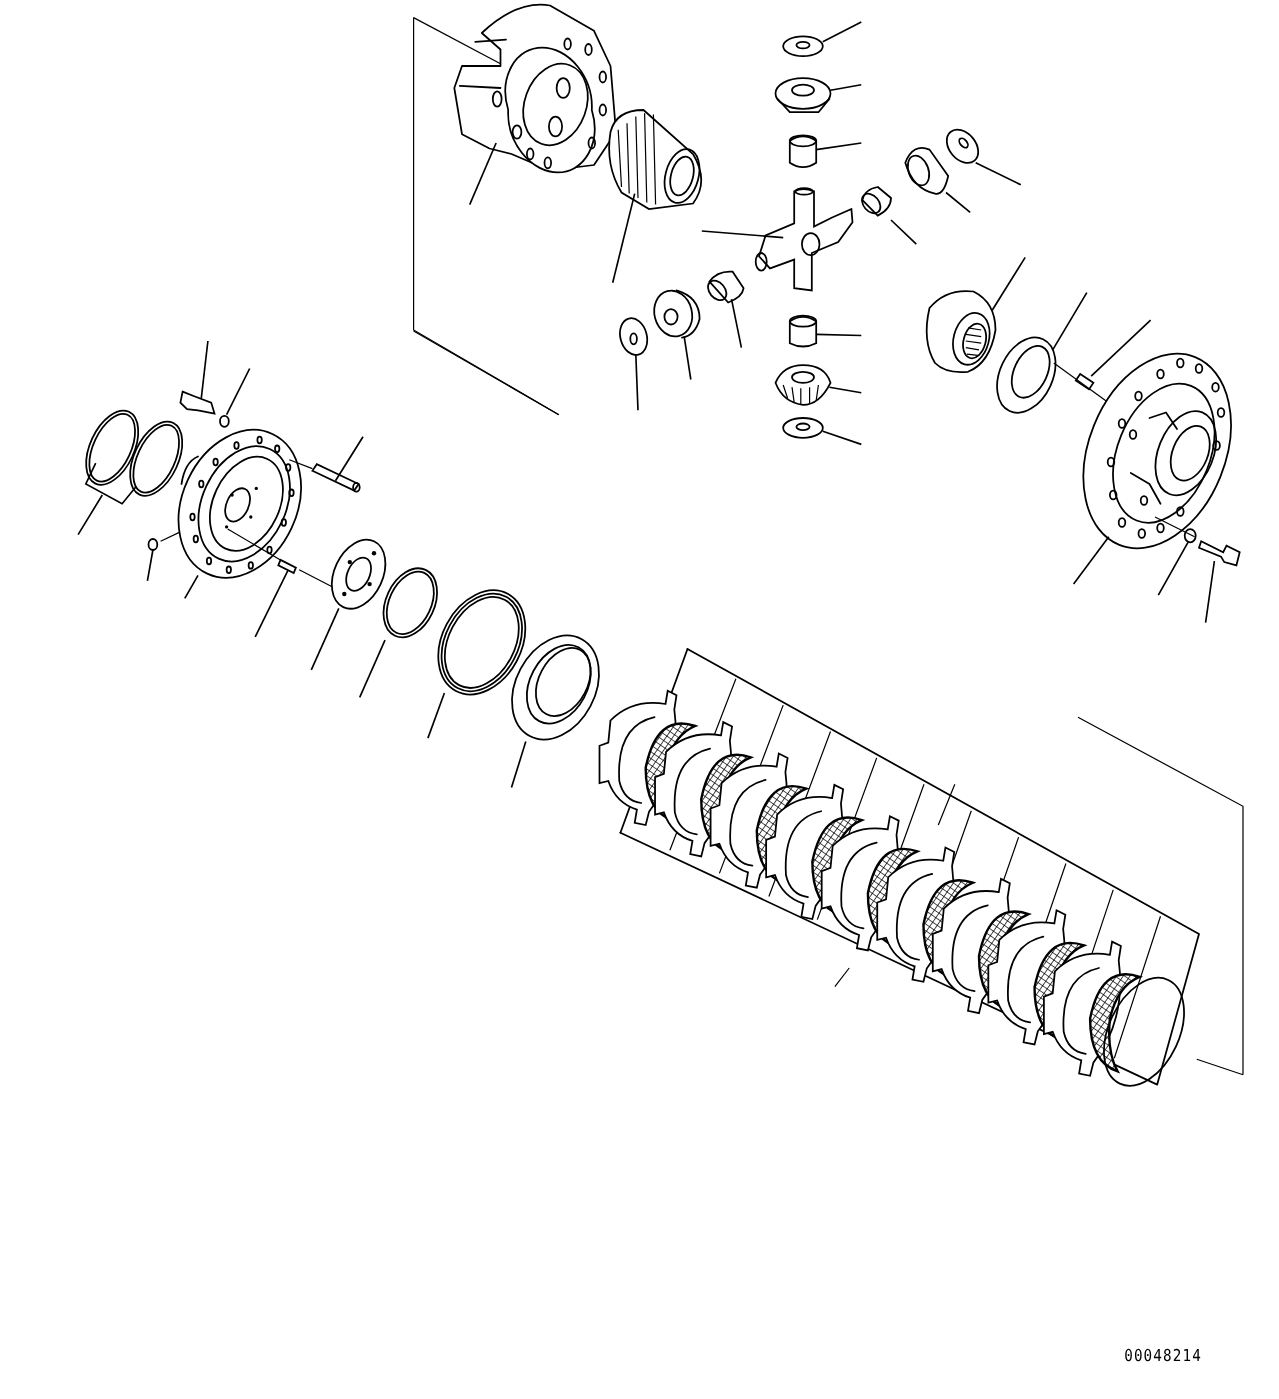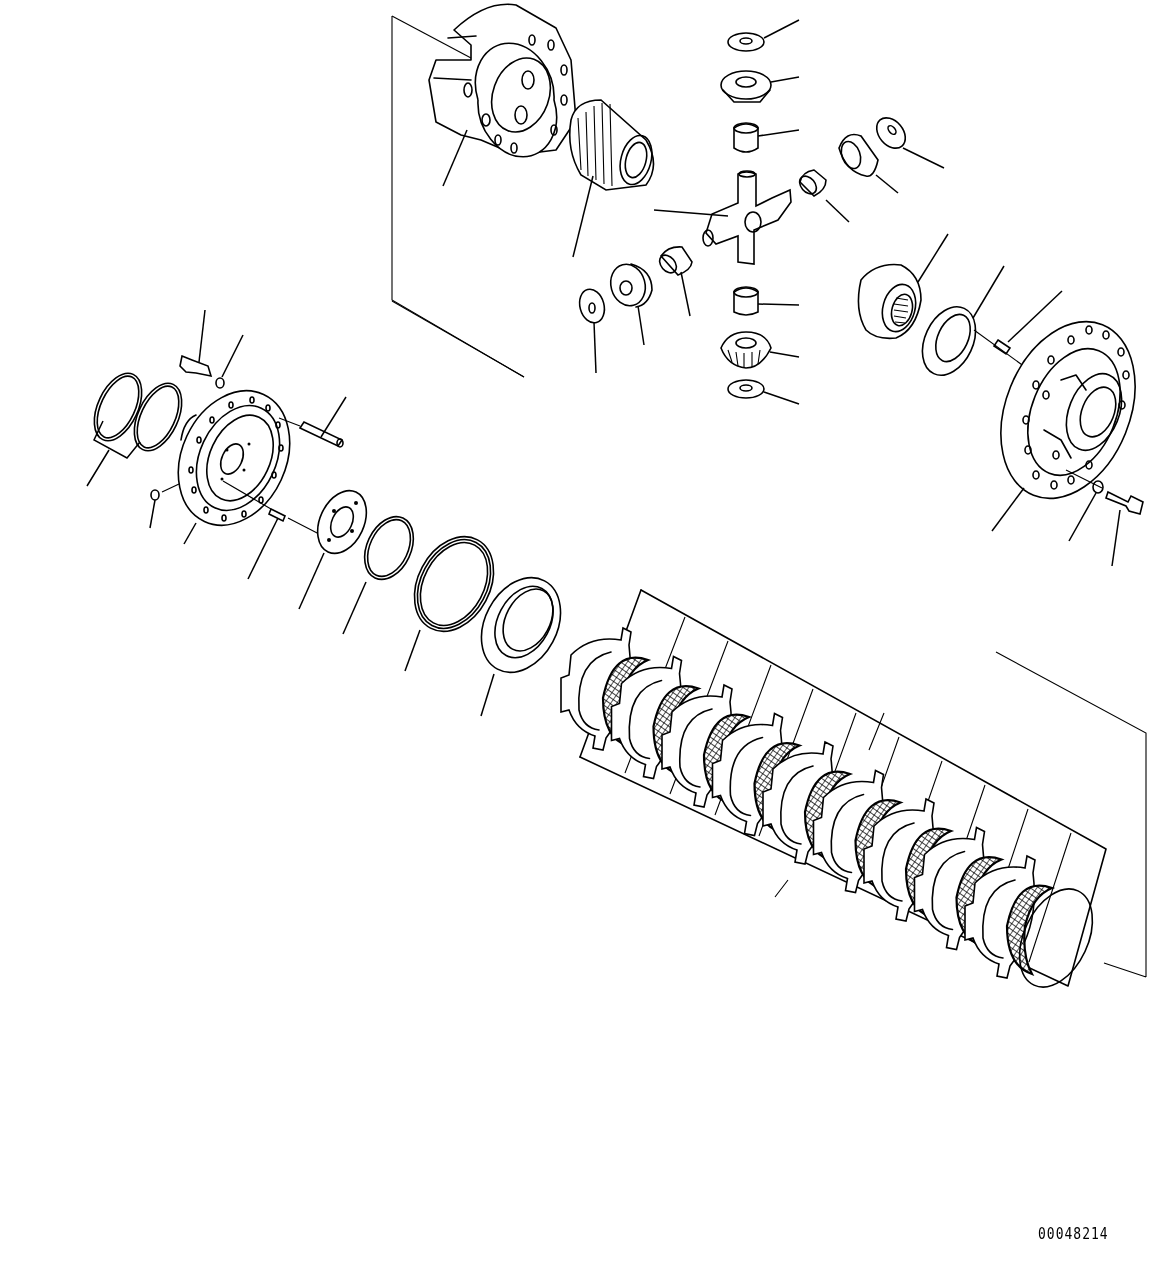--- a/index.html
+++ b/index.html
@@ -1,17 +1,17 @@
 <!DOCTYPE html>
 <html><head>
 <meta charset="utf-8">
 <style>
   html,body{margin:0;padding:0;background:#fff;}
   body{width:1163px;height:1272px;position:relative;overflow:hidden;font-family:"DejaVu Sans Mono",monospace;}
-  #canvas{position:absolute;left:16px;top:0;width:1020px;height:1272px;}
+  #canvas{position:absolute;left:0;top:0;width:1020px;height:1272px;}
   svg{display:block}
   .ln{stroke:#000;fill:none;stroke-width:1.6;stroke-linecap:round;stroke-linejoin:round}
   .thin{stroke:#000;fill:none;stroke-width:1.1}
   .lead{stroke:#000;fill:none;stroke-width:1.5}
   .fill{fill:#fff;stroke:#000;stroke-width:1.6}
   .hatch{fill:url(#mesh);stroke:#000;stroke-width:2.2}
   #drawing-number{position:absolute;left:1022px;top:1226px;font-size:13px;letter-spacing:1px;color:#000;transform:scaleY(1.15);}
 </style>
 </head>
 <body>

